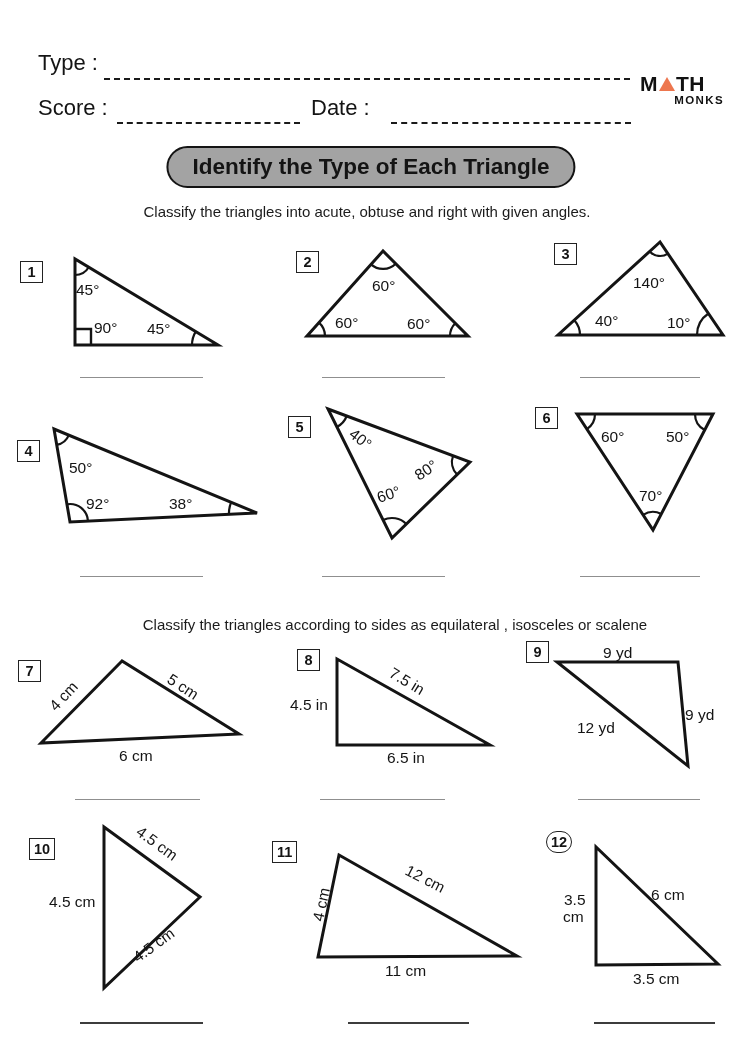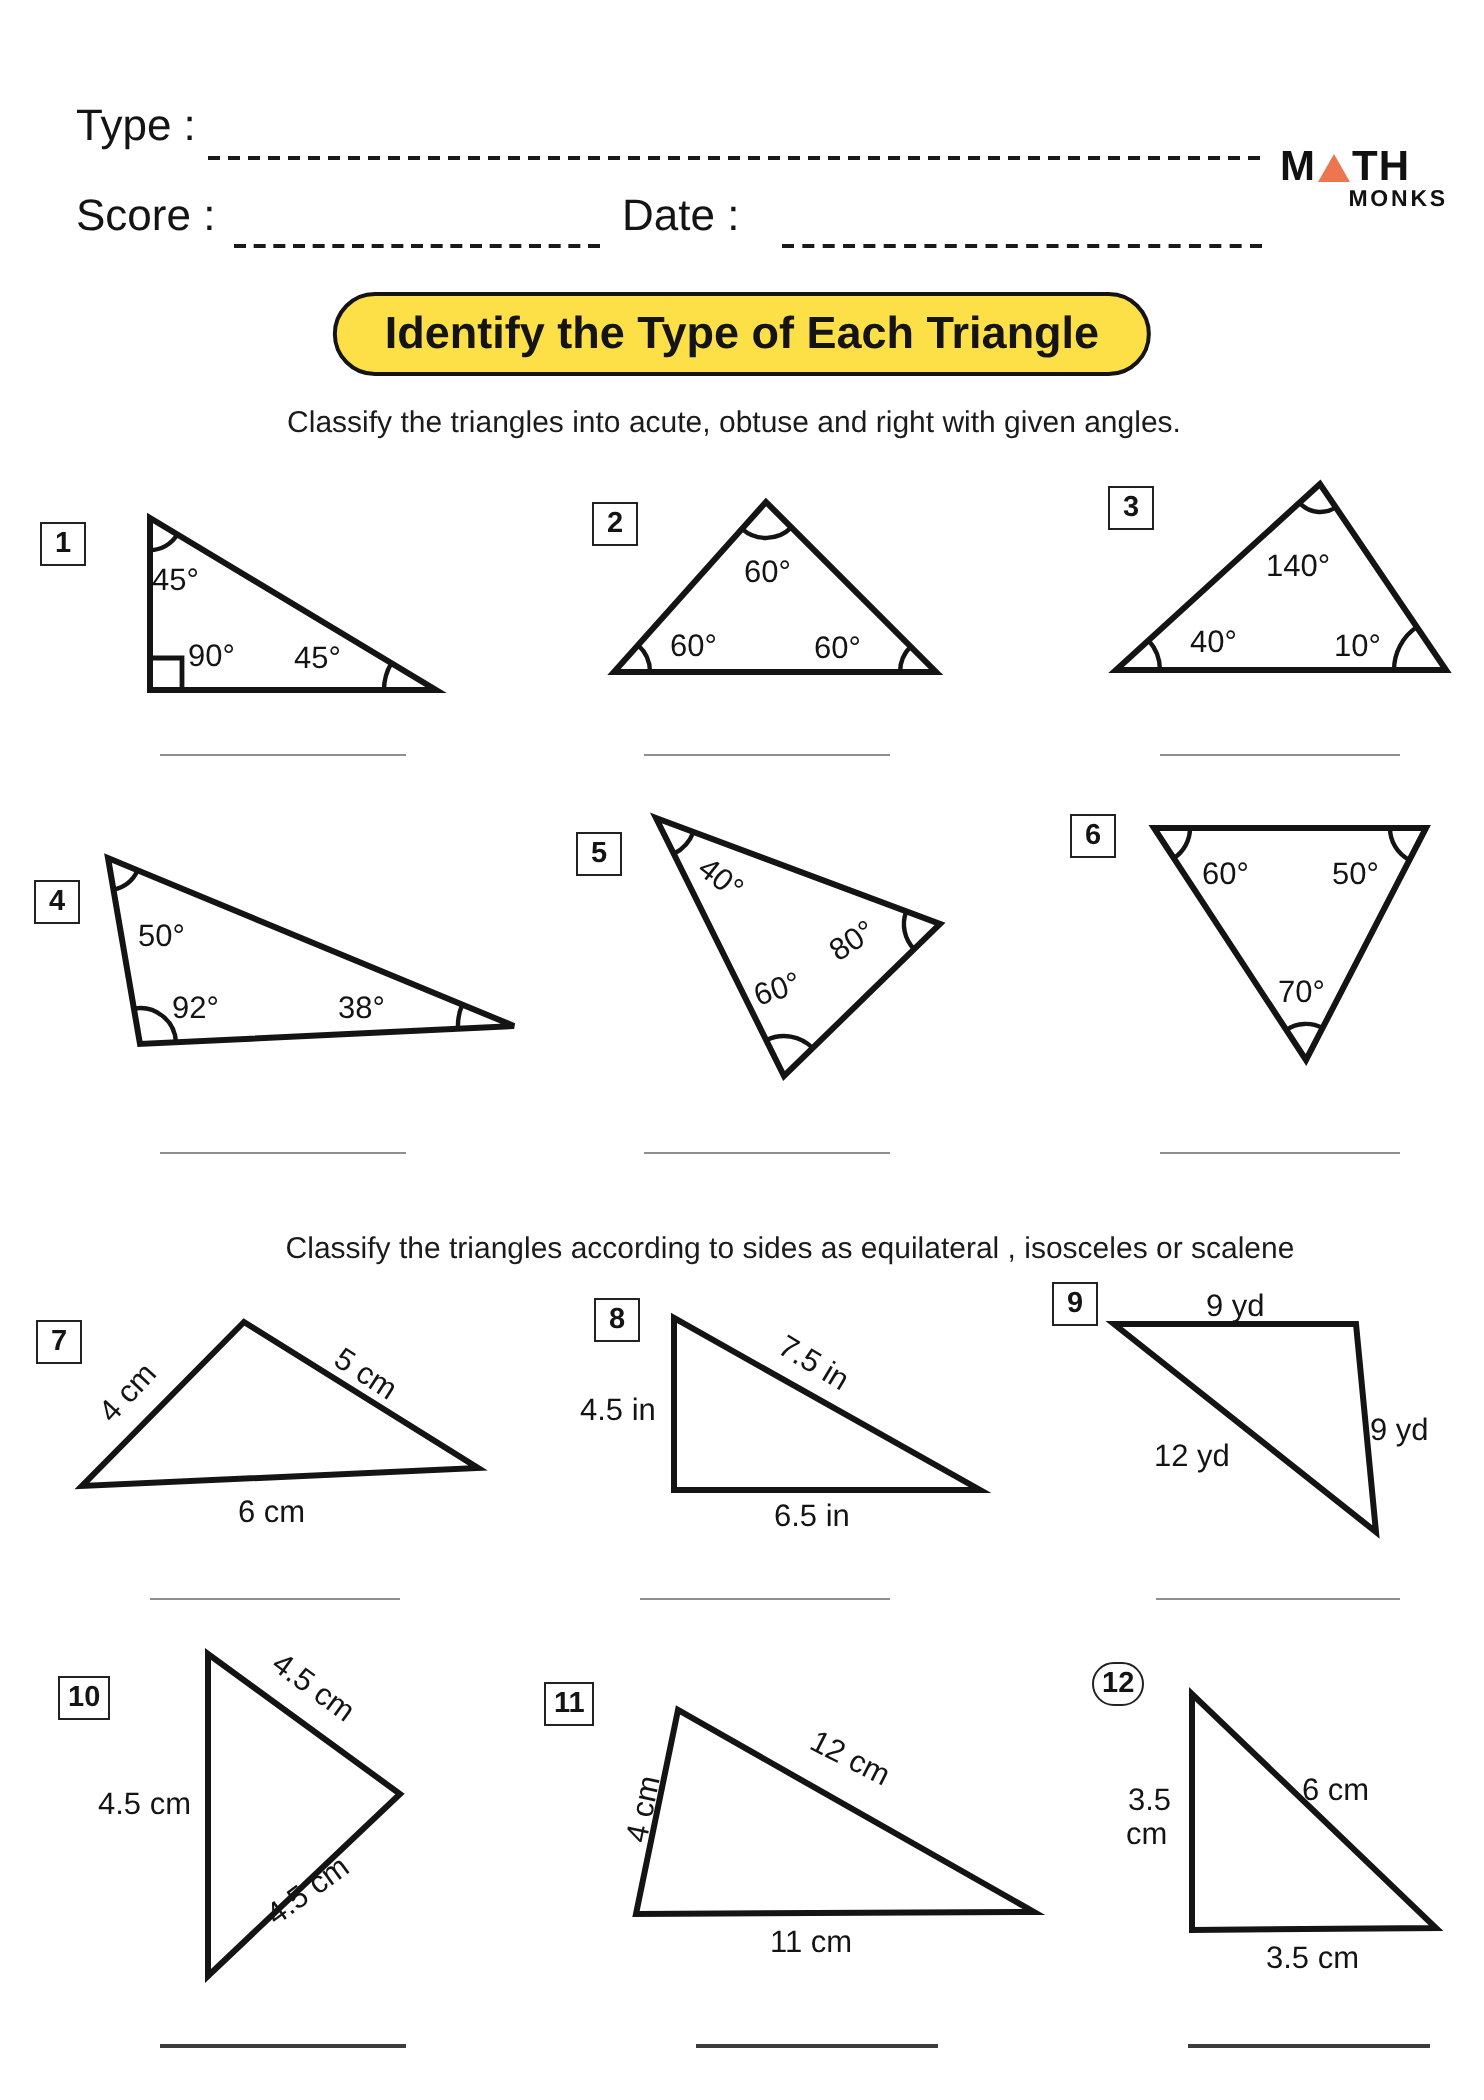--- a/index.html
+++ b/index.html
@@ -7,21 +7,21 @@
         font-family:"Liberation Sans",sans-serif;color:#141414;overflow:hidden;}
   .hlabel{position:absolute;font-size:22px;color:#141414;white-space:nowrap;}
   .dashline{position:absolute;height:8px;border-bottom:2.2px dashed #1a1a1a;}
   .logo{position:absolute;left:640px;top:72px;width:84px;}
   .logo-row{display:flex;align-items:center;font-size:21px;font-weight:bold;letter-spacing:.5px;color:#111;}
   .logo-tri{width:0;height:0;border-left:8px solid transparent;border-right:8px solid transparent;
             border-bottom:14px solid #ED764E;margin:0 1px 1px 1px;}
   .logo-sub{text-align:right;font-size:11.5px;font-weight:bold;letter-spacing:1.4px;margin-top:-2px;color:#111;}
   .pill{position:absolute;left:50%;top:146px;transform:translateX(-50%);
         border:2.6px solid #141414;border-radius:26px;padding:6px 24px;
-        font-size:22.5px;font-weight:600;white-space:nowrap;background:#fde047;}
+        font-size:22.5px;font-weight:600;white-space:nowrap;background:#a3a3a3;}
   .instr{position:absolute;left:0;width:734px;text-align:center;font-size:15px;color:#1b1b1b;}
   .badge{position:absolute;min-width:13px;height:18px;line-height:18px;padding:1px 4px;
          border:1.6px solid #222;font-weight:bold;font-size:14.5px;text-align:center;background:#fff;}
   .ansline{position:absolute;height:0;border-top:1.6px solid #8f8f8f;}
   .ansline.dark{border-top:2px solid #3c3c3c;}
   svg.overlay{position:absolute;left:0;top:0;}
   .tri{fill:none;stroke:#141414;stroke-width:3;stroke-linejoin:miter;}
   .arc{fill:none;stroke:#141414;stroke-width:2.2;}
   .ra{fill:none;stroke:#141414;stroke-width:2.4;}
   svg text{font-family:"Liberation Sans",sans-serif;font-size:15.5px;fill:#141414;}

